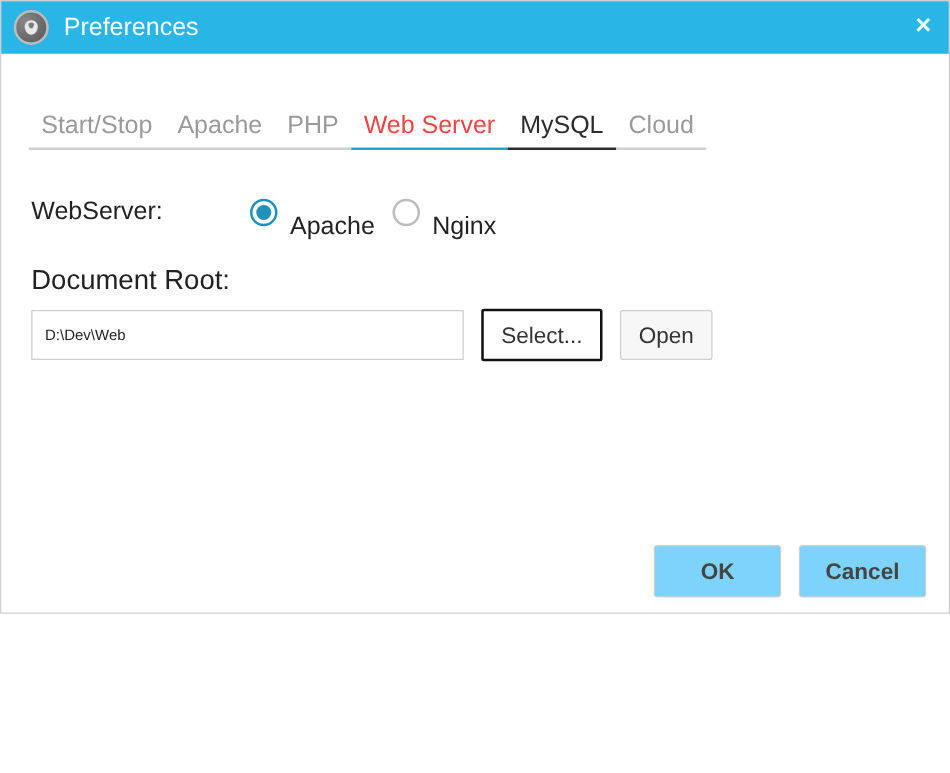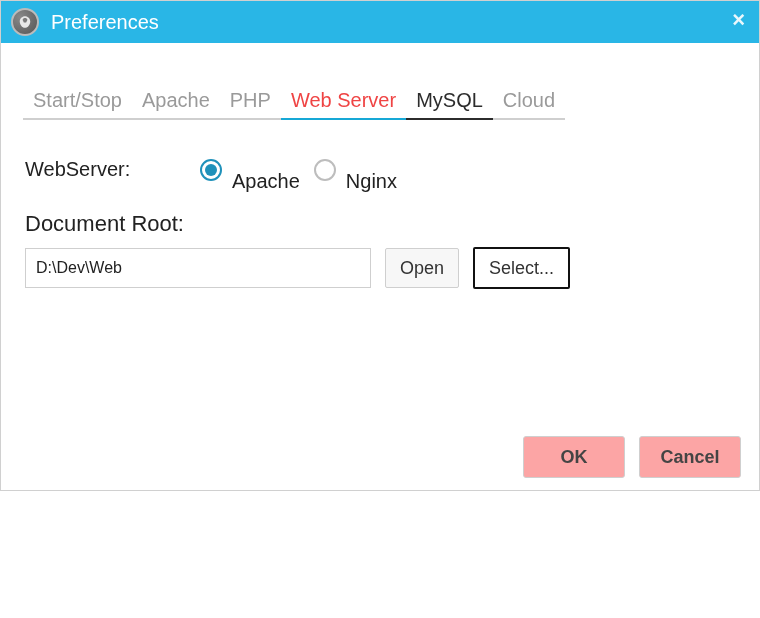--- a/index.html
+++ b/index.html
@@ -141,21 +141,21 @@
     .docroot-row {
       display: flex;
       align-items: center;
       gap: 14px;
       margin-top: 10px;
     }
     .text-input {
       width: 346px;
       height: 40px;
       border: 1px solid #cfcfcf;
-      font-size: 16px;
+      font-size: 12px;
       color: #222;
       padding: 0 10px;
       background: #fff;
     }
     .btn {
       height: 40px;
       border: 1px solid #cfcfcf;
       background: #f7f7f7;
       font-size: 18px;
       color: #333;
@@ -174,21 +174,21 @@
       right: 18px;
       display: flex;
       gap: 14px;
     }
     .footer .btn {
       width: 102px;
       height: 42px;
       font-size: 18px;
       font-weight: 600;
       color: #444;
-      background: #fca5a5;
+      background: #7dd3fc;
       border: 1px solid #cfcfcf;
       border-radius: 3px;
     }
     .side-scroll-hint {
       position: absolute;
       right: 0;
       top: 172px;
       width: 6px;
       height: 230px;
       background: transparent;
@@ -236,22 +236,22 @@
           <span class="radio-label">Nginx</span>
         </div>
 
       </div>
     </div>
 
     <div class="label-docroot">Document Root:</div>
 
     <div class="docroot-row">
       <input type="text" class="text-input" value="D:\Dev\Web" style="">
+      <button class="btn focused">Select...</button>
       <button class="btn">Open</button>
-      <button class="btn focused">Select...</button>
     </div>
 
   </div>
 
   <div class="footer">
     <button class="btn">OK</button>
     <button class="btn">Cancel</button>
   </div>
 
   <div class="side-scroll-hint"></div>

